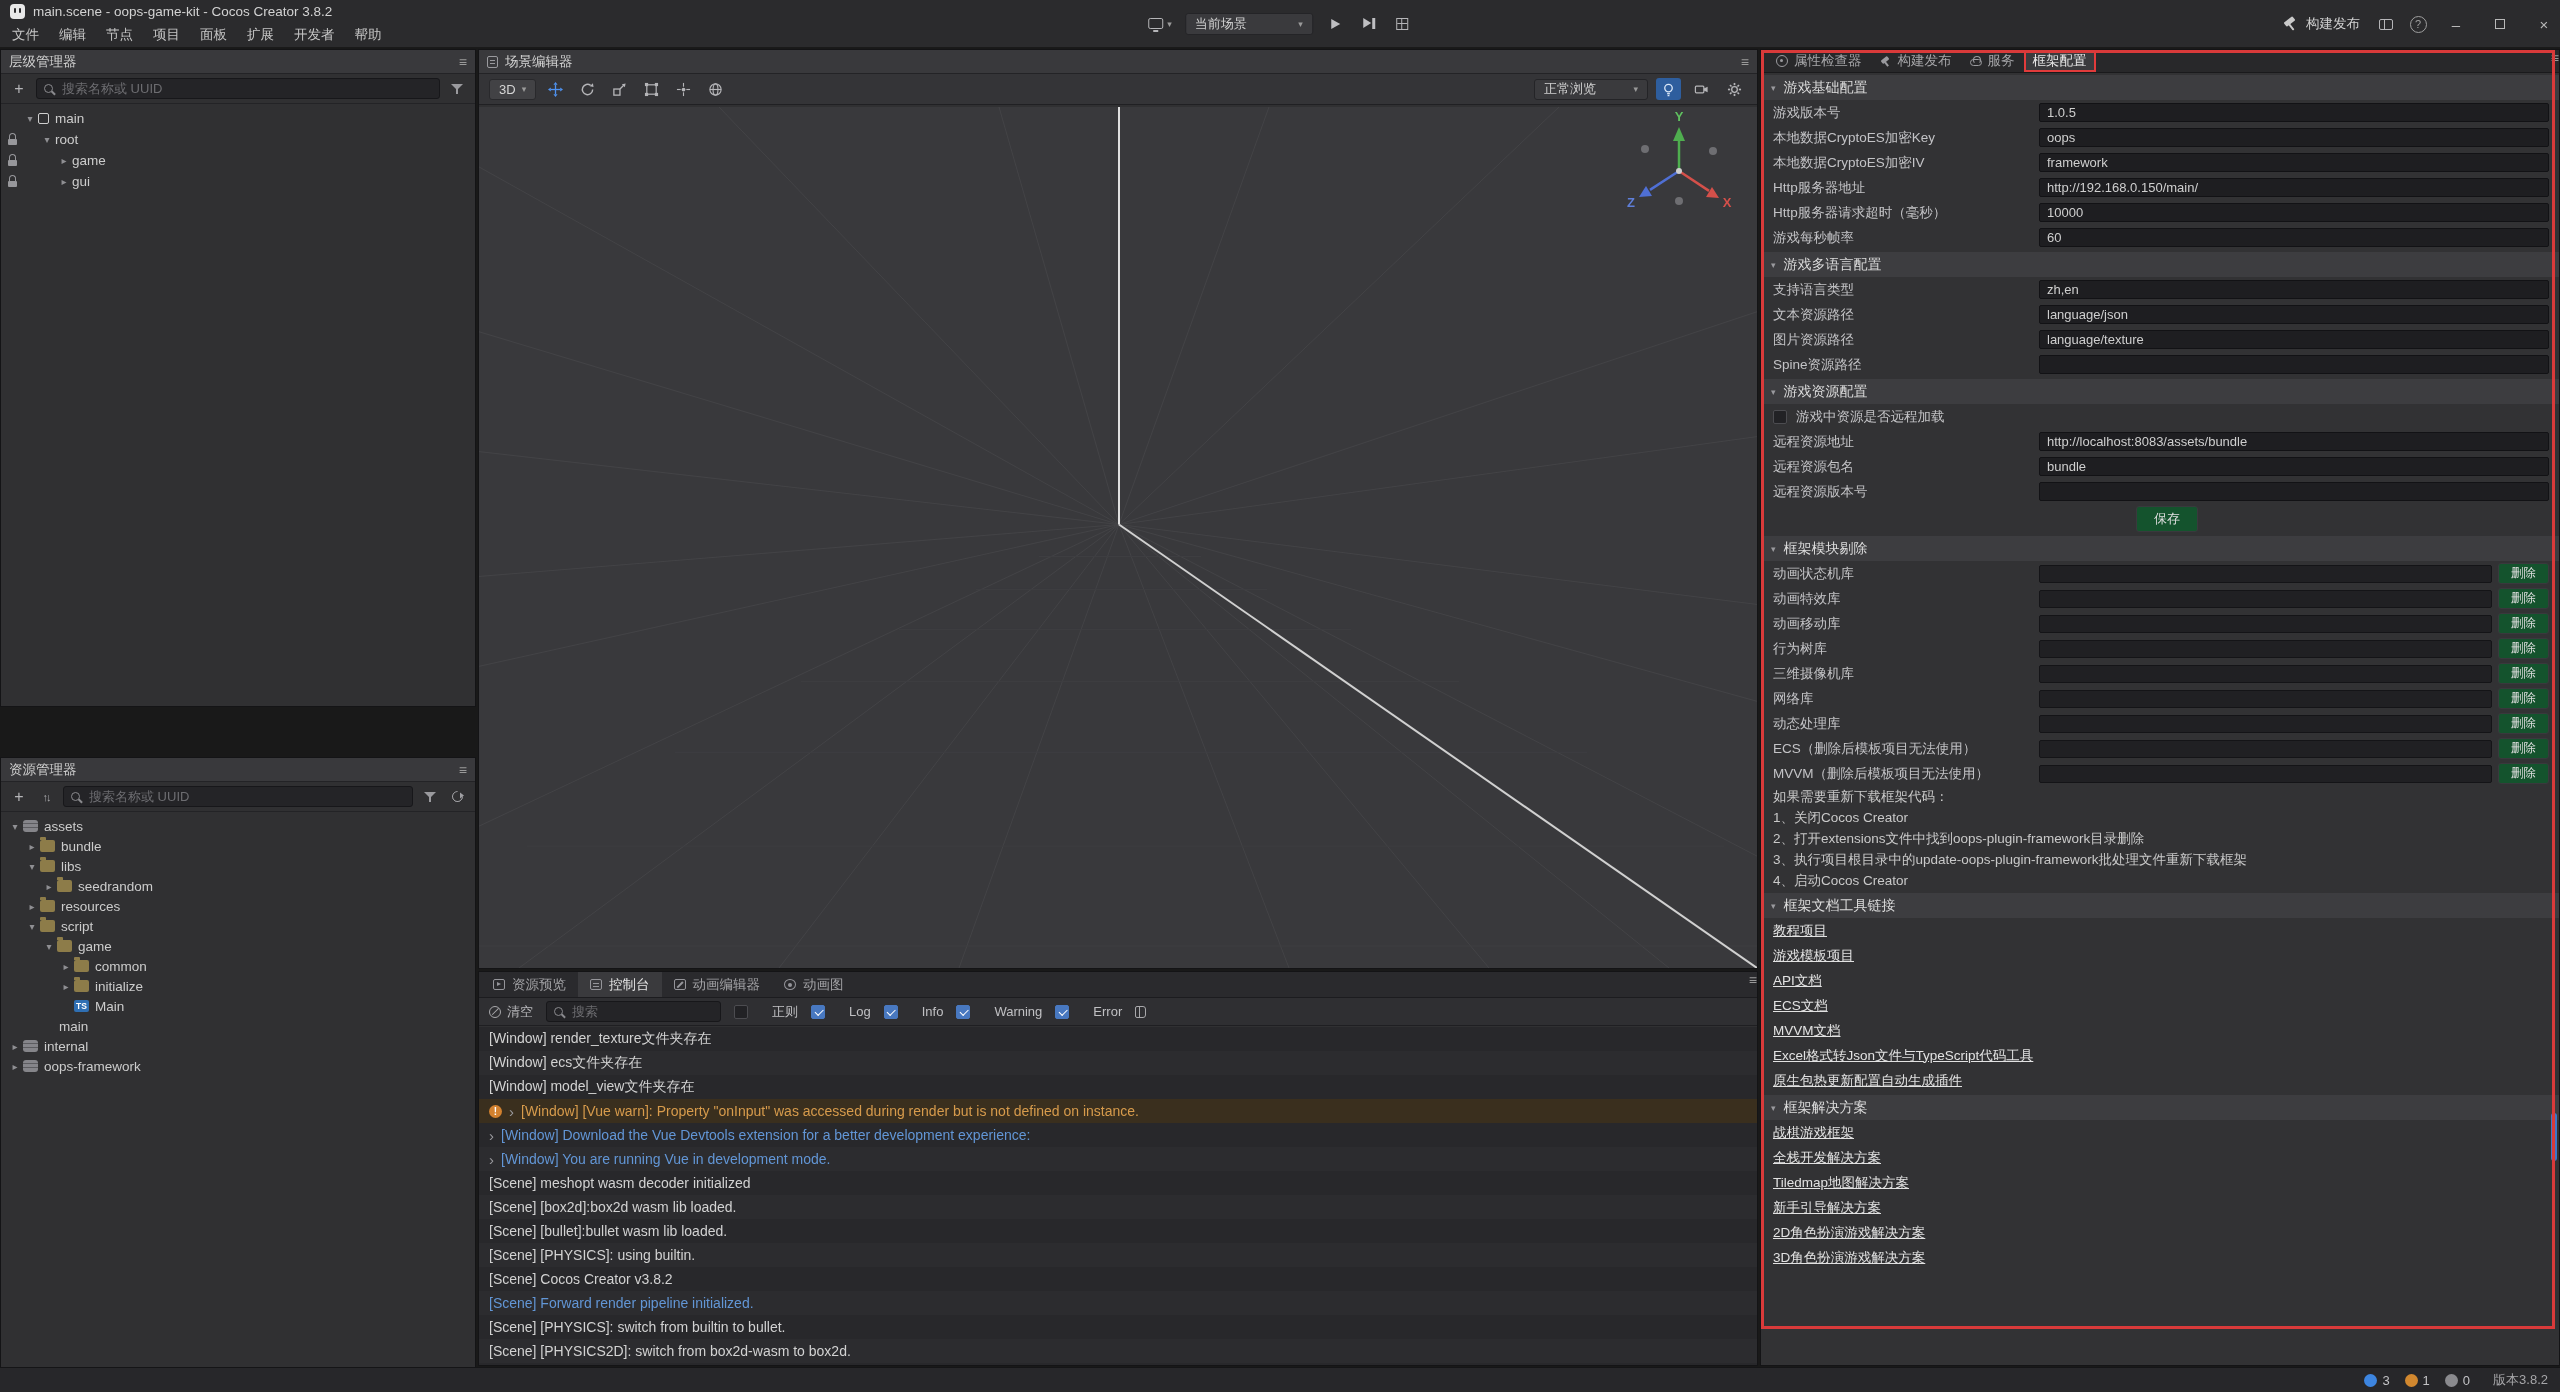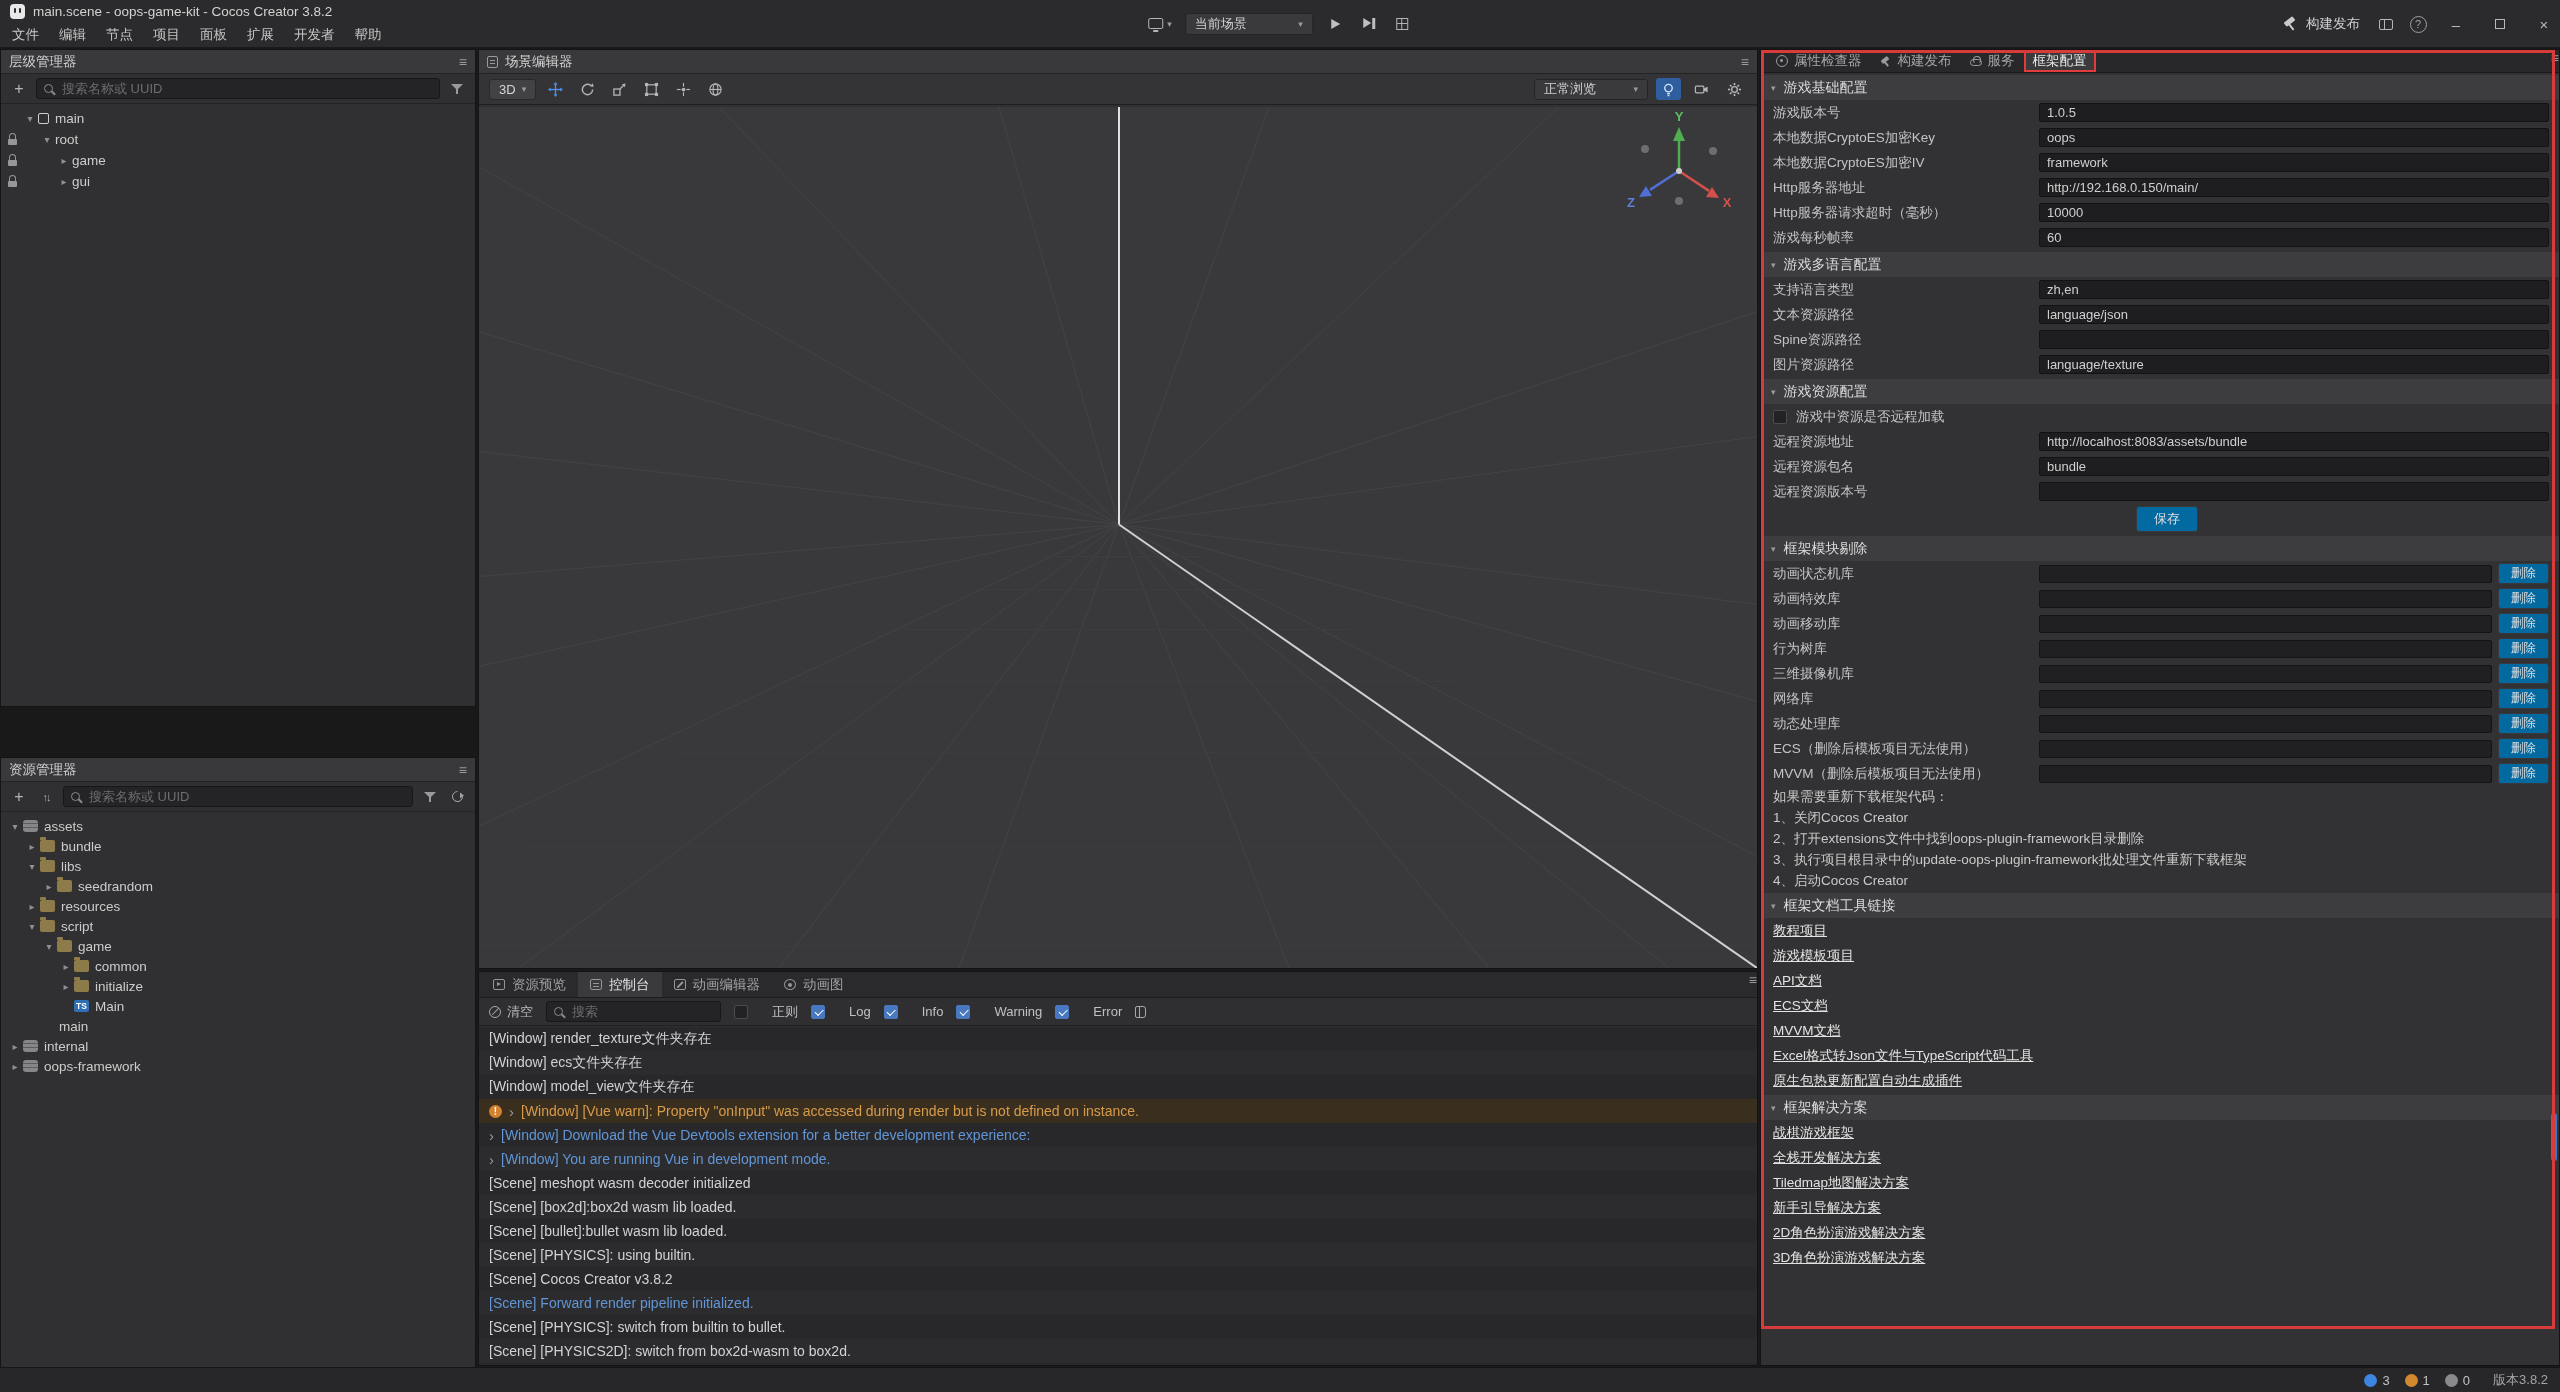--- a/index.html
+++ b/index.html
@@ -140,21 +140,21 @@
   .icontent{position:absolute;top:23px;left:0;right:0;bottom:0;overflow:hidden;font-size:13.5px;}
   .sec-h{height:25px;background:#3d3d40;display:flex;align-items:center;gap:8px;padding:0 10px;color:#dcdcdc;margin-top:2px;font-size:14px;}
   .sec-h .caret{font-size:9px;color:#9a9a9e;}
   .prow{height:25px;display:flex;align-items:center;}
   .plabel{width:278px;padding-left:12px;color:#c3c3c6;white-space:nowrap;overflow:hidden;flex:none;}
   .pval{flex:1;display:flex;align-items:center;margin-right:10px;gap:6px;min-width:0;}
   .pinput{flex:1;height:19px;background:#1e1e21;border:1px solid #121215;border-radius:2px;color:#cfcfcf;font-size:13px;padding:0 7px;font-family:inherit;min-width:0;outline:none;}
   .cbrow .cb{margin-left:12px;}
   .plabel-inline{margin-left:9px;color:#c3c3c6;}
   .saverow{height:30px;display:flex;align-items:center;}
-  .btn{background:#0369a1;border:1px solid #39393d;border-radius:3px;color:#dedede;font-size:13px;font-family:Liberation Sans, sans-serif;}
+  .btn{background:#14532d;border:1px solid #39393d;border-radius:3px;color:#dedede;font-size:13px;font-family:Liberation Sans, sans-serif;}
   .btn.save{margin-left:375px;padding:3px 17px;}
   .pbar{flex:1;height:18px;background:#202023;border:1px solid #141417;border-radius:2px;}
   .btn.del{padding:1px 12px;font-size:12.5px;flex:none;}
   .note{padding-left:12px;line-height:21px;color:#c9c9c9;}
   .linkrow{height:25px;display:flex;align-items:center;padding-left:12px;}
   .plink{color:#e2e2e2;text-decoration:underline;}
   .scroll-thumb{position:absolute;right:2px;top:1063px;width:6px;height:48px;background:#3d77c9;border-radius:3px;z-index:7;}
   .annot-big{position:absolute;left:0;top:0;right:4px;bottom:36px;border:3px solid #d93a3a;pointer-events:none;z-index:8;}
 
   
@@ -716,29 +716,29 @@
             <input class="pinput" value="zh,en" style="">
           </div>
         </div>
         <div class="prow">
           <div class="plabel">文本资源路径</div>
           <div class="pval">
             <input class="pinput" value="language/json" style="">
           </div>
         </div>
         <div class="prow">
+          <div class="plabel">图片资源路径</div>
+          <div class="pval">
+            <input class="pinput" value="language/texture" style="">
+          </div>
+        </div>
+        <div class="prow">
           <div class="plabel">Spine资源路径</div>
           <div class="pval">
             <input class="pinput" value="" style="">
-          </div>
-        </div>
-        <div class="prow">
-          <div class="plabel">图片资源路径</div>
-          <div class="pval">
-            <input class="pinput" value="language/texture" style="">
           </div>
         </div>
 
       <div class="sec-h">
           <span class="caret">▾</span>
           <span>游戏资源配置</span>
         </div>
       <div class="prow cbrow">
         <span class="cb"></span>
         <span class="plabel-inline">游戏中资源是否远程加载</span>

